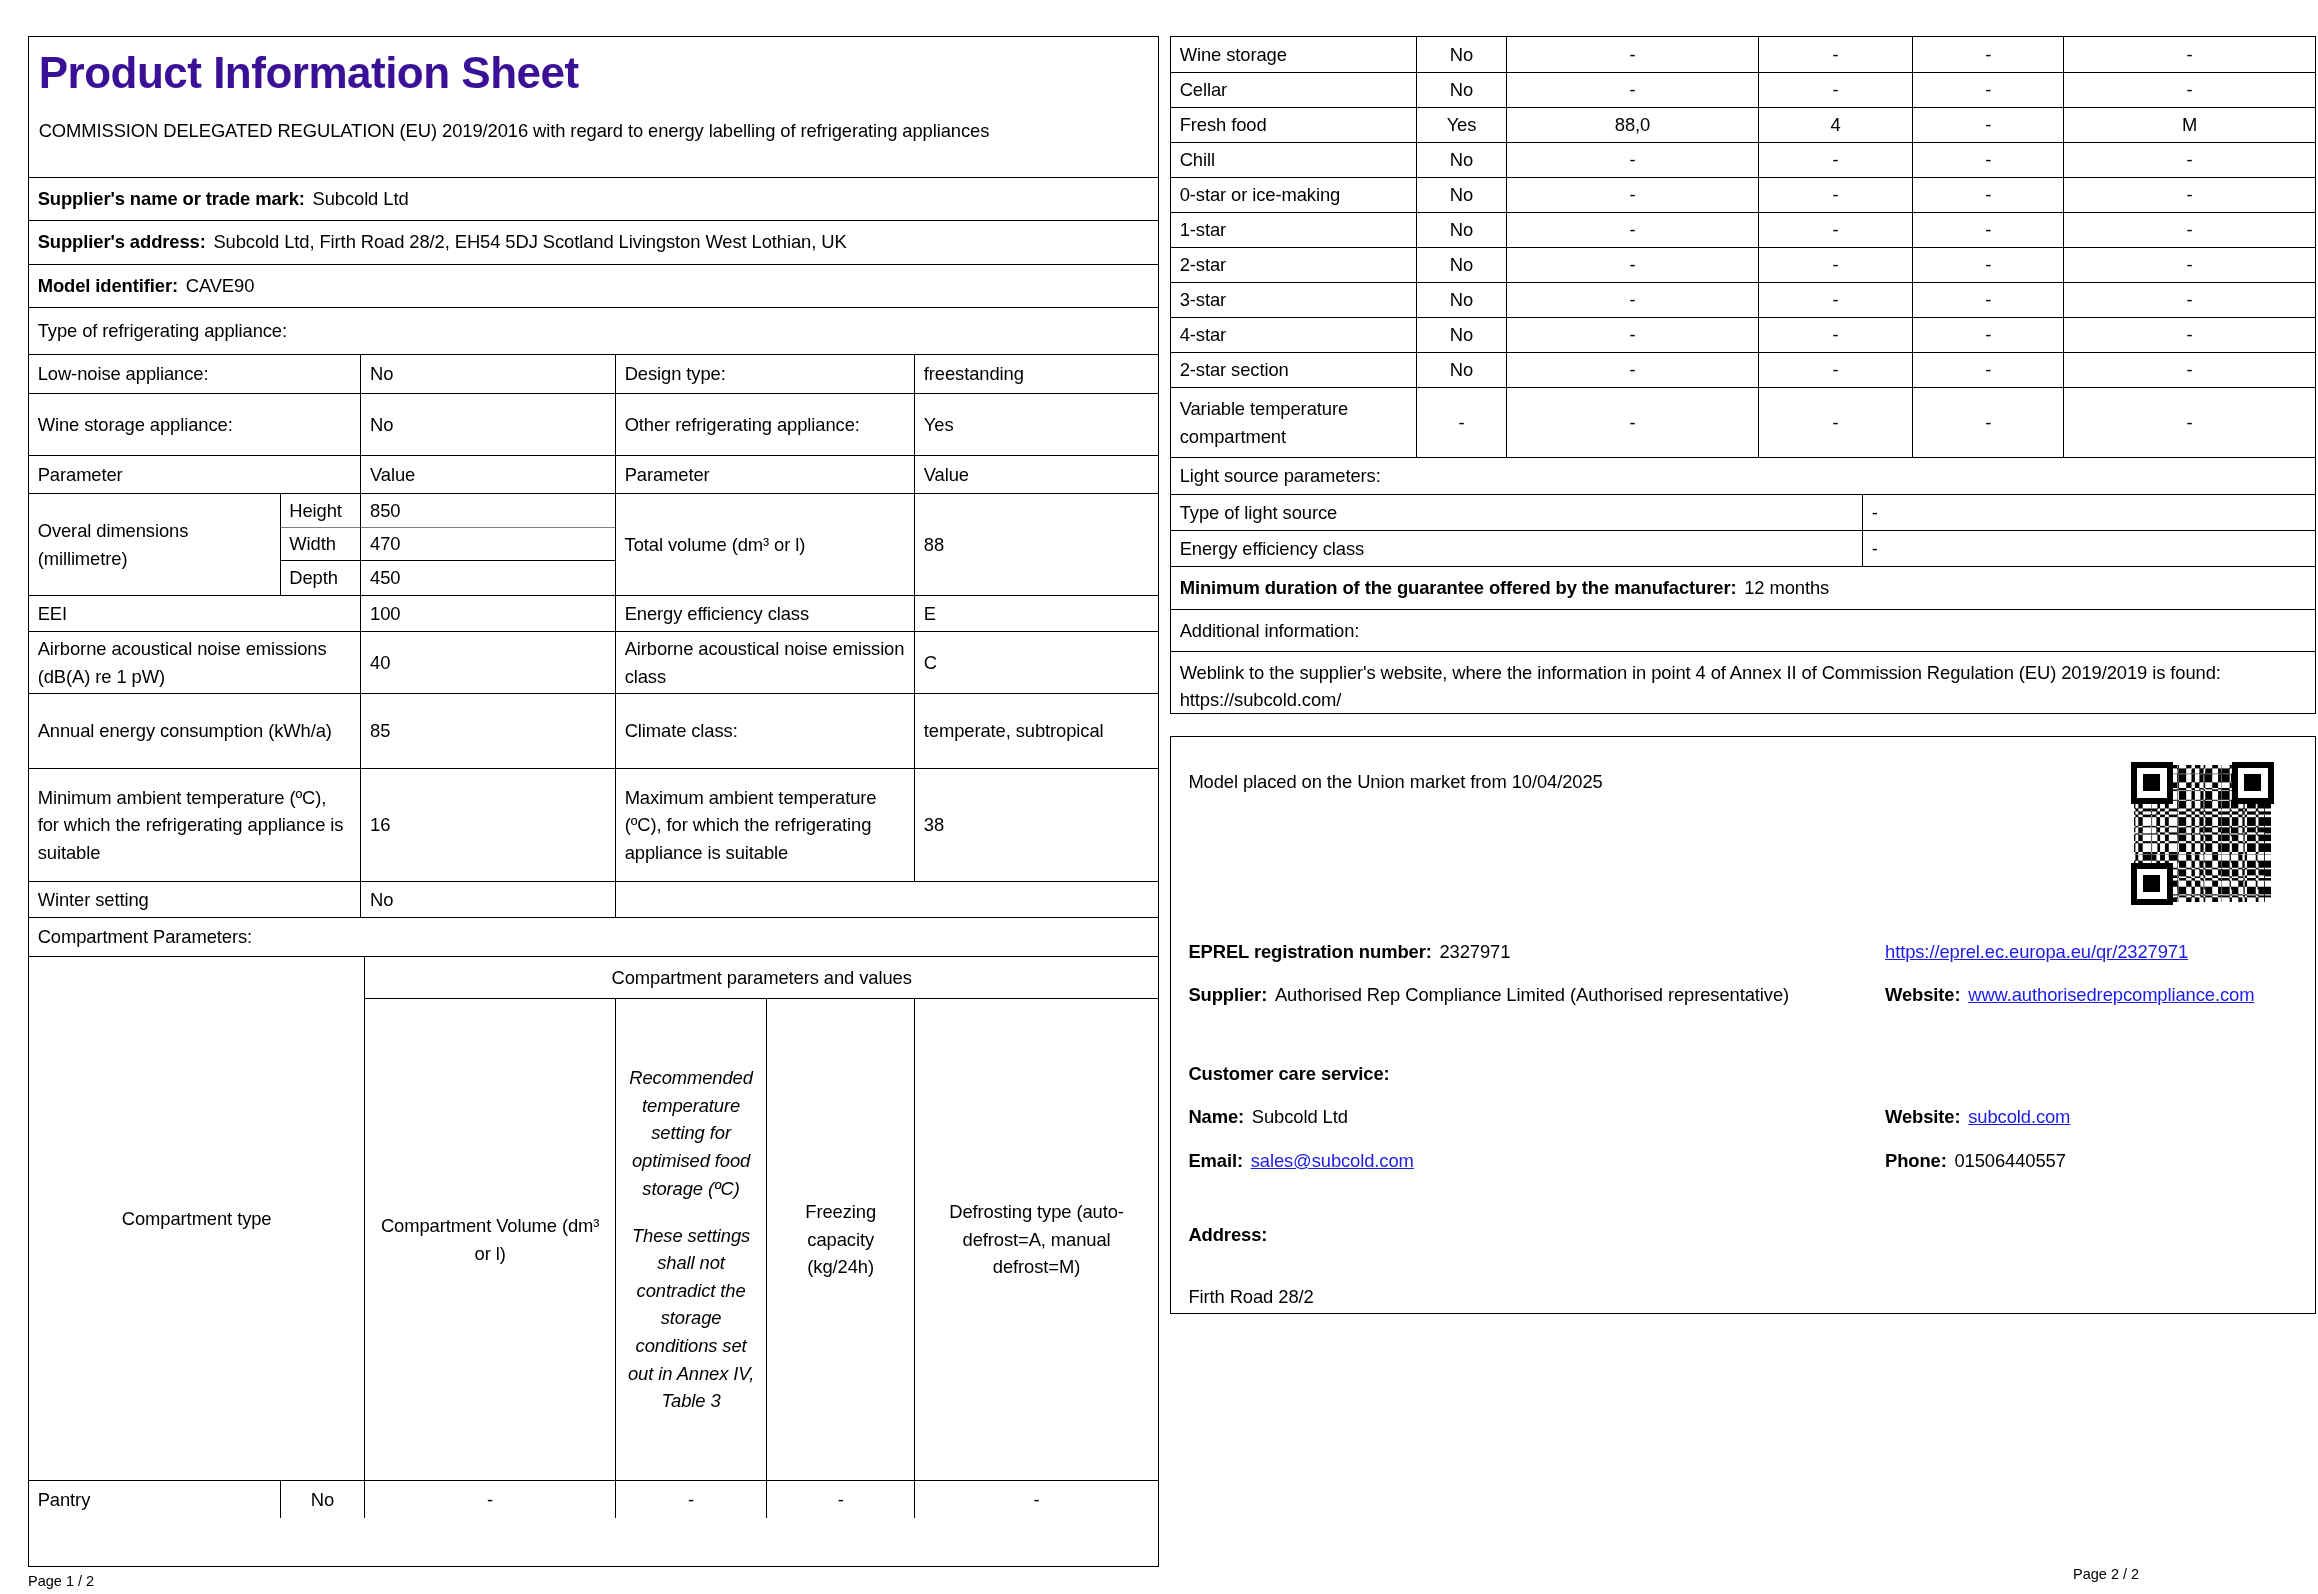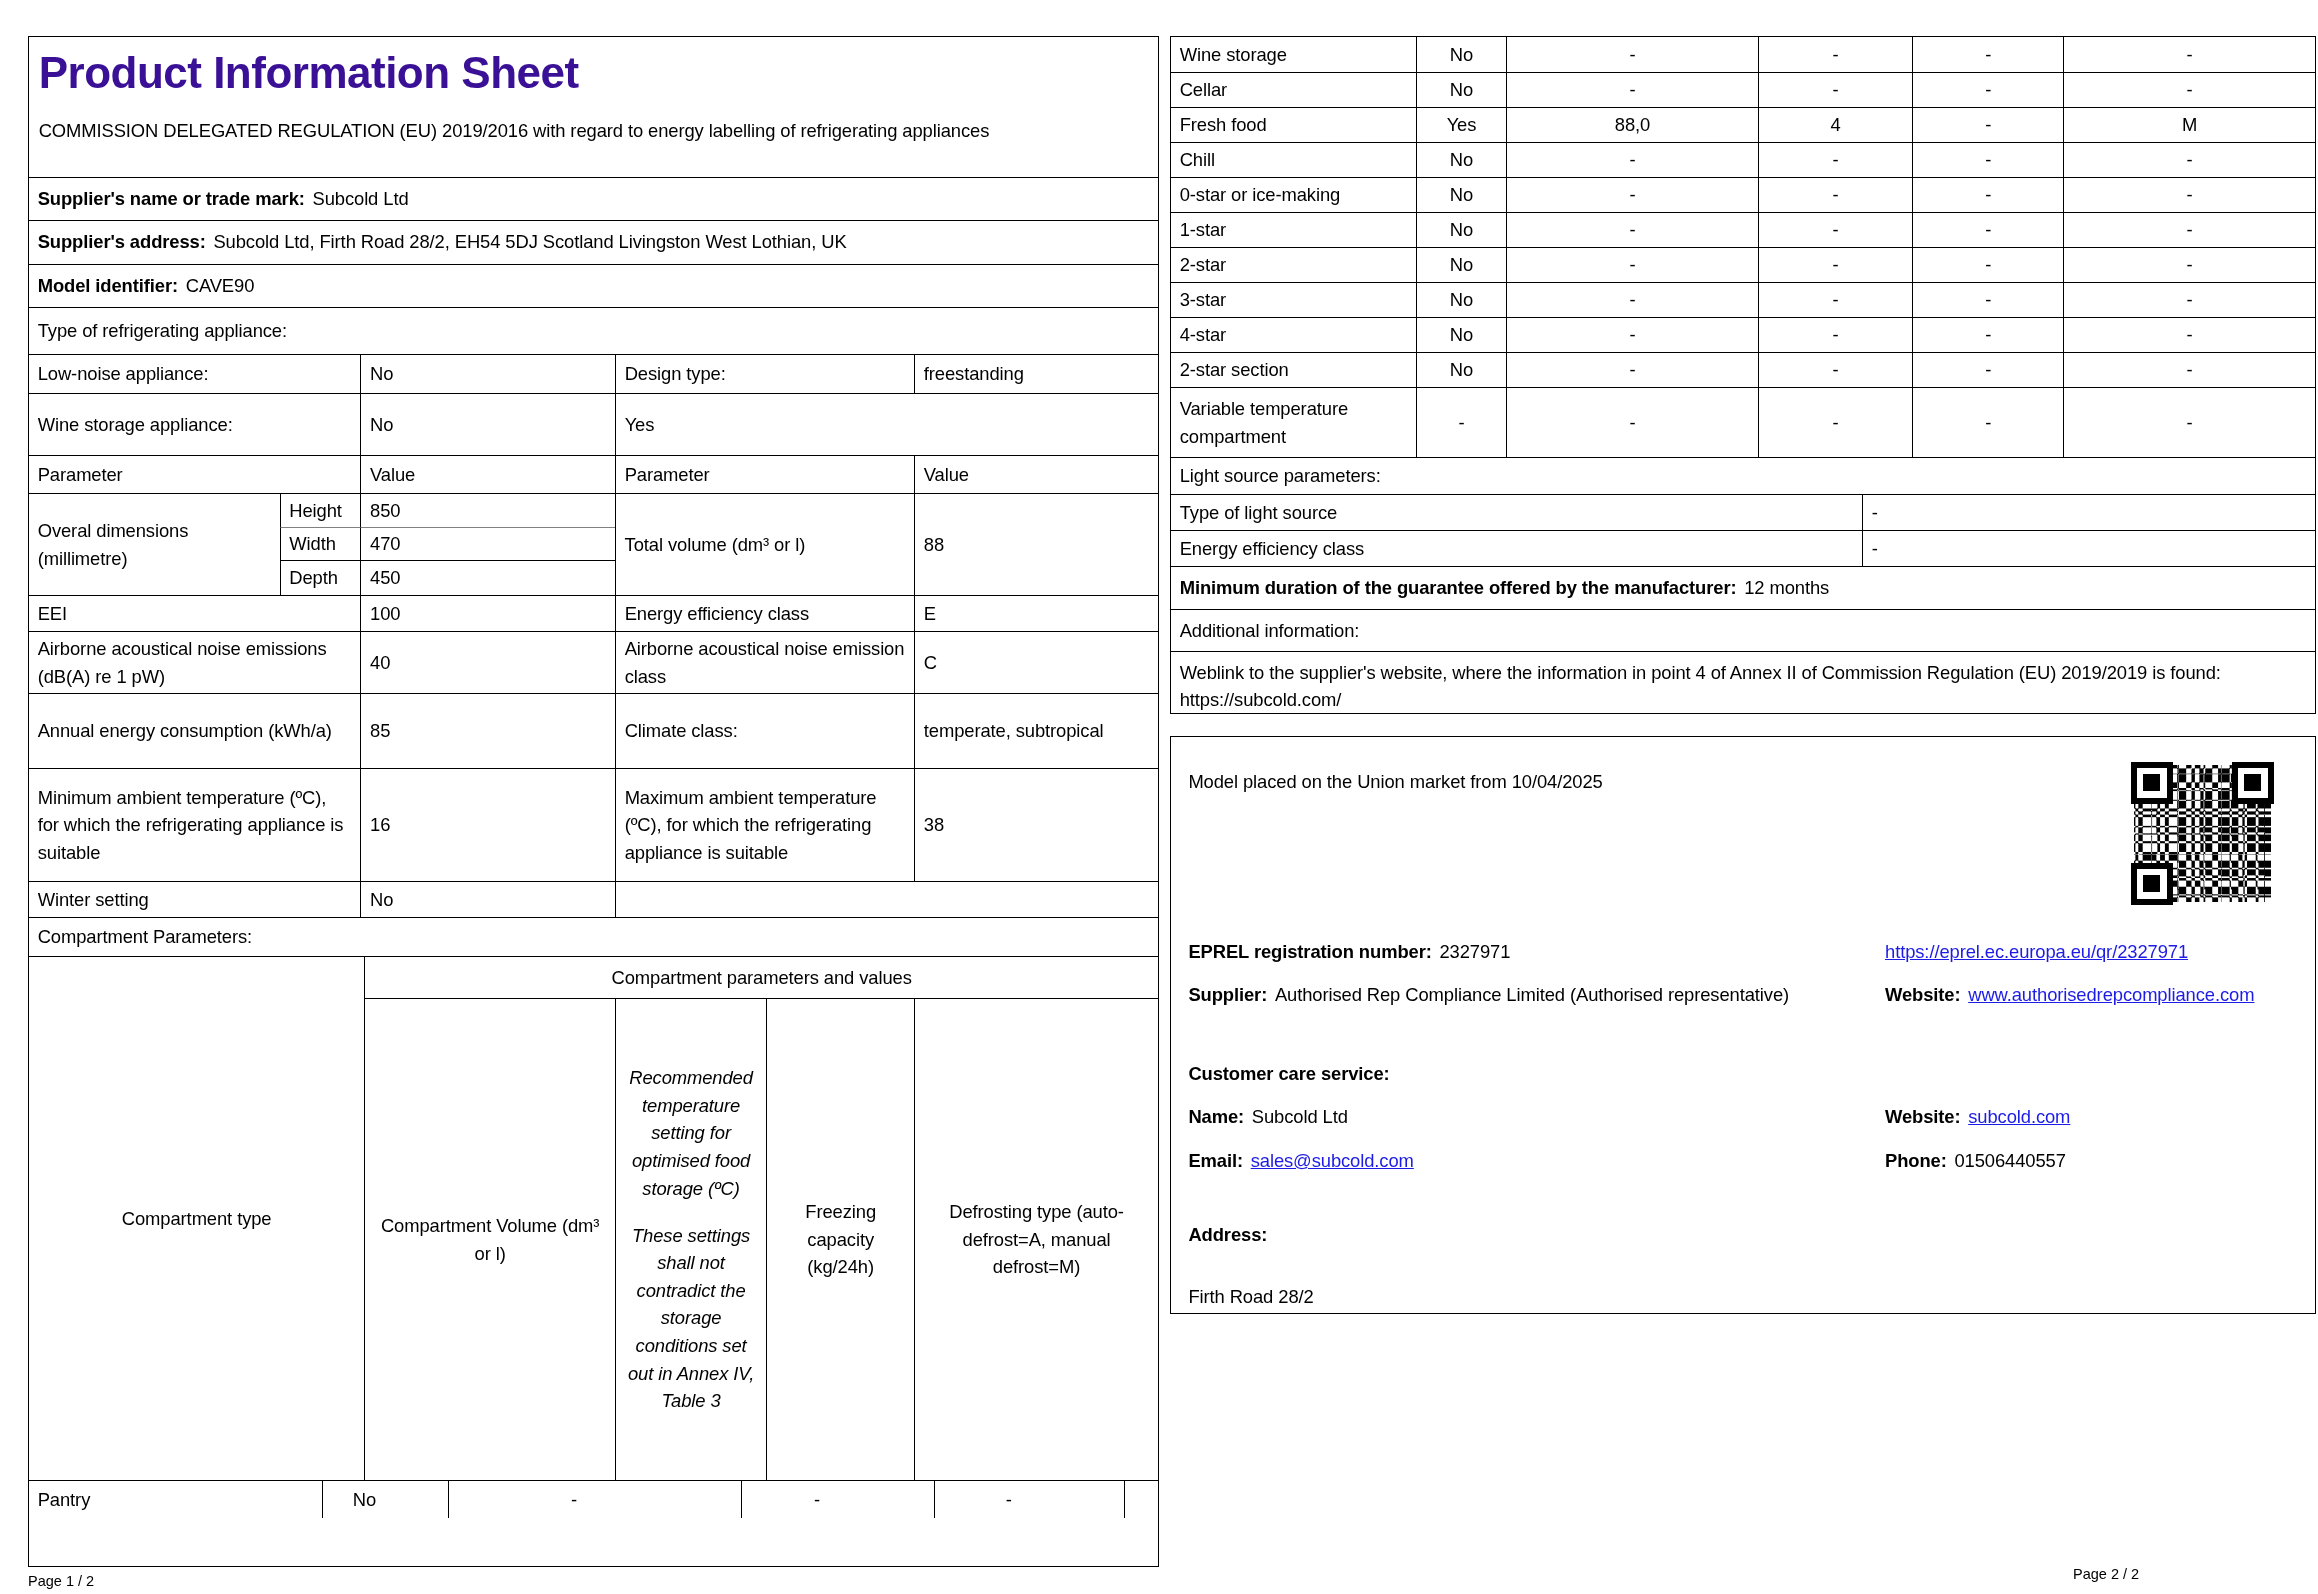--- a/index.html
+++ b/index.html
@@ -24,21 +24,21 @@
   .b { font-weight:bold; }
   .lbl { font-weight:bold; margin-right:7.7px; white-space:nowrap; }
   .c { justify-content:center; text-align:center; }
   .col { flex-direction:column; justify-content:center;font-style:italic; }
   .hrow { font-weight:normal; }
 
   .g-a  { grid-template-columns:29.35% 22.55% 26.5% 21.6%; }
   .g-w  { grid-template-columns:29.35% 22.55% 48.1%; }
   .g-dim{ grid-template-columns:22.2% 7.15% 22.55% 26.5% 21.6%; grid-template-rows:repeat(3,1fr); }
   .g-ch { grid-template-columns:29.7% 22.2% 13.4% 13.1% 21.6%; grid-template-rows:42px auto; }
-  .g-cr { grid-template-columns:22.2% 7.5% 22.2% 13.4% 13.1% 21.6%;gap:42px; }
+  .g-cr { grid-template-columns:22.2% 7.5% 22.2% 13.4% 13.1% 21.6%; }
   .g-p2 { grid-template-columns:21.4% 7.9% 22.0% 13.5% 13.2% 22.0%; }
   .g-l  { grid-template-columns:60.4% 39.6%; }
 
   .sub-thin { border-bottom:1px solid #808080; }
   .sub-thick { border-bottom:1.4px solid #000; }
 
   .link { color:var(--link,#1c1ce6); text-decoration:underline; cursor:pointer; }
   .abs { position:absolute; }
   .addr div { line-height:30px;margin-top:32px; }
   .pre { white-space:pre-wrap; }
@@ -85,20 +85,21 @@
 
   <div class="row g-a" style="height:39px">
     <div>Low-noise appliance:</div>
     <div>No</div>
     <div>Design type:</div>
     <div>freestanding</div>
   </div>
   <div class="row g-a" style="height:62px">
     <div>Wine storage appliance:</div>
     <div>No</div>
+    <div>Other refrigerating appliance:</div>
     <div>Yes</div>
   </div>
 
 
   <div class="row g-a" style="height:38px">
     <div>Parameter</div>
     <div>Value</div>
     <div>Parameter</div>
     <div>Value</div>
   </div>

